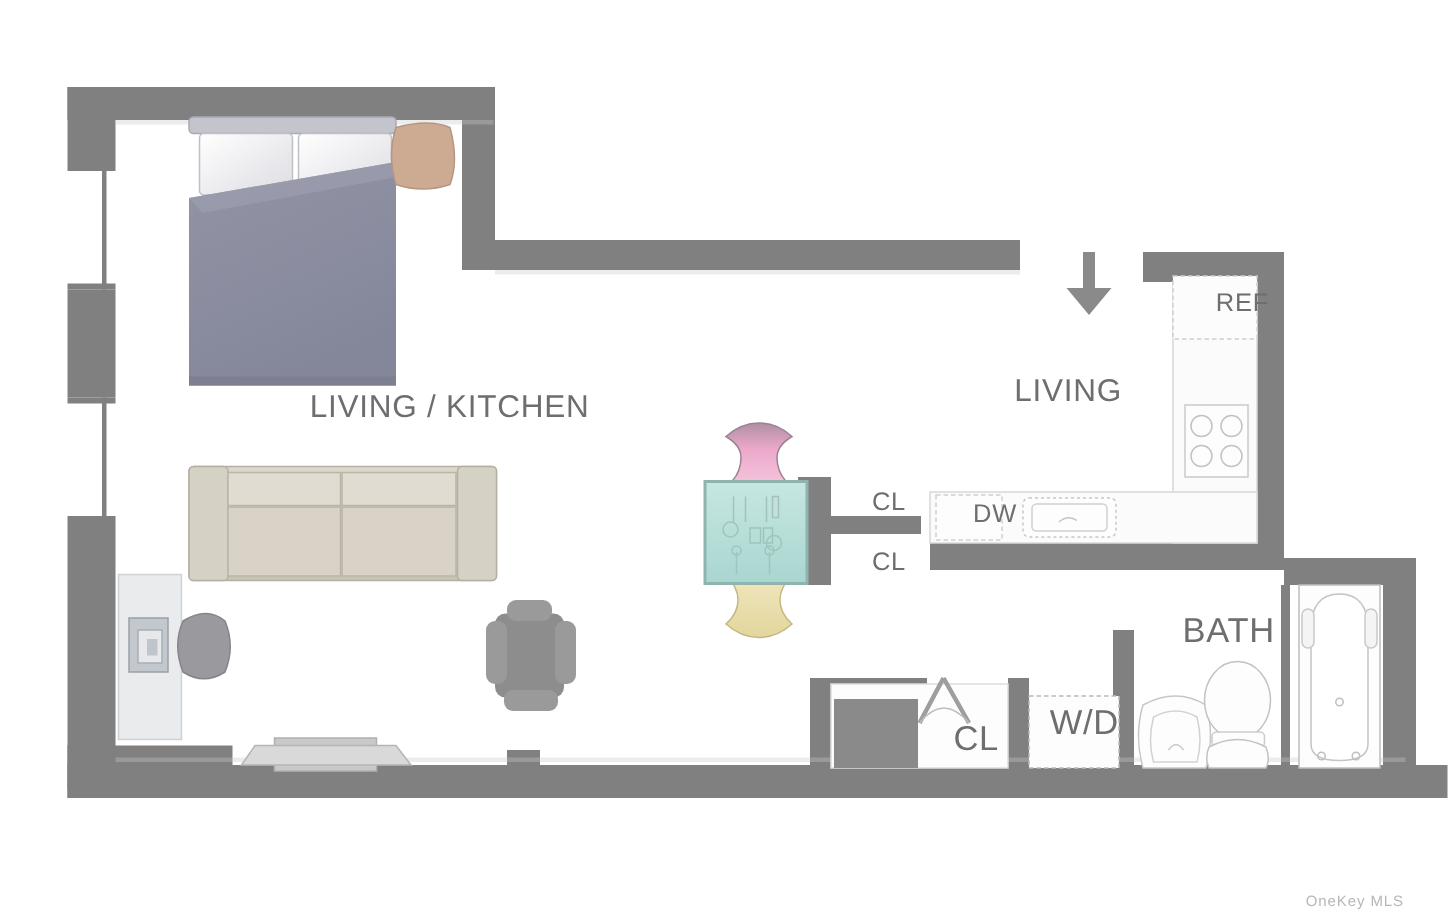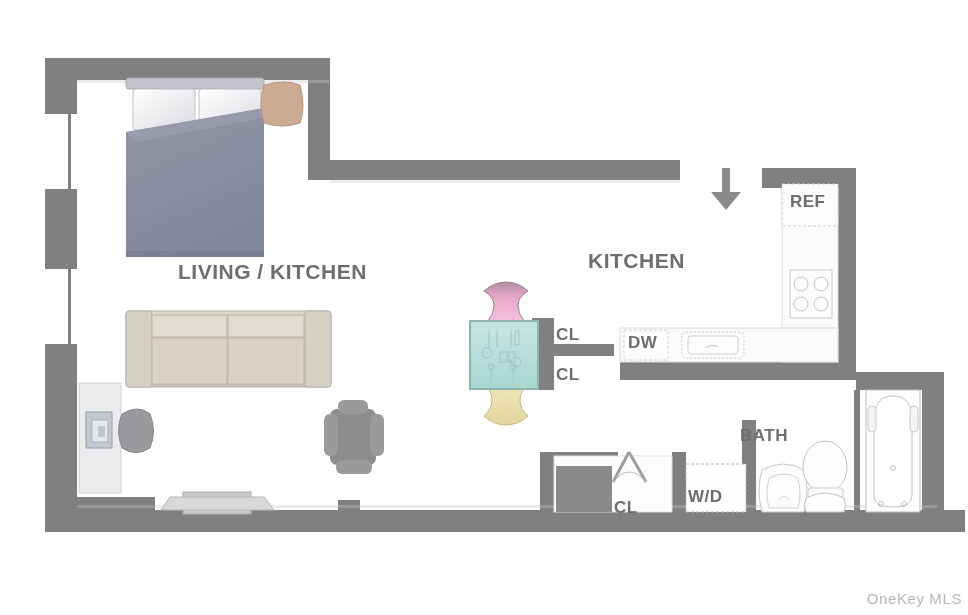--- a/index.html
+++ b/index.html
@@ -22,48 +22,48 @@
     position: absolute;
     left: 0;
     top: 0;
     width: 968px;
     height: 615px;
     display: block;
   }
   .room-label {
     position: absolute;
     color: #6e6e6e;
-    font-weight: bold;
+    font-weight: normal;
     font-family: "Liberation Sans", sans-serif;
     letter-spacing: 0.5px;
     white-space: nowrap;
-    text-align: left;
+    text-align: right;
     user-select: none;
   }
   .lbl-big   { font-size: 21px; }
-  .lbl-mid   { font-size: 17px; margin-top: 19px; }
+  .lbl-mid   { font-size: 23px; }
   .lbl-small { font-size: 17px; }
   #living-label {
     left: 178px; top: 258px; width: 215px;
     line-height: 27px;
   }
   #kitchen-label { left: 588px; top: 249px; width: 160px; }
   #bath-label    { left: 740px; top: 407px; width: 110px; }
   #ref-label     { left: 790px; top: 192px; width: 56px; }
   #dw-label      { left: 628px; top: 333px; width: 50px; }
   #cl1-label     { left: 556px; top: 325px; width: 48px; }
   #cl2-label     { left: 556px; top: 365px; width: 48px; }
   #cl3-label     { left: 614px; top: 479px; width: 52px; }
   #wd-label      { left: 688px; top: 468px; width: 58px; }
   #watermark {
     position: absolute;
-    right: 6px;
+    right: 32px;
     bottom: 8px;
     color: #b7b7b7;
-    font-size: 15px;
+    font-size: 10px;
     font-family: "Liberation Sans", sans-serif;
     letter-spacing: 0.6px;
     user-select: none;
   }
 </style>
 </head>
 <body>
 
 <div id="plan-root">
 
@@ -289,21 +289,21 @@
         <circle cx="904" cy="504" r="2.5" fill="none" stroke="#bfbfbf" stroke-width="1"></circle>
       </g>
     </g>
 
   </svg>
 
   <div class="room-label lbl-big" id="living-label">
     <div>LIVING / KITCHEN</div>
   </div>
 
-  <div class="room-label lbl-big" id="kitchen-label">KITCHEN</div>
+  <div class="room-label lbl-big" id="kitchen-label">LIVING</div>
 
   <div class="room-label lbl-mid" id="bath-label">BATH</div>
 
   <div class="room-label lbl-small" id="ref-label">REF</div>
 
   <div class="room-label lbl-small" id="dw-label">DW</div>
 
   <div class="room-label lbl-small" id="cl1-label">CL</div>
 
   <div class="room-label lbl-small" id="cl2-label">CL</div>

